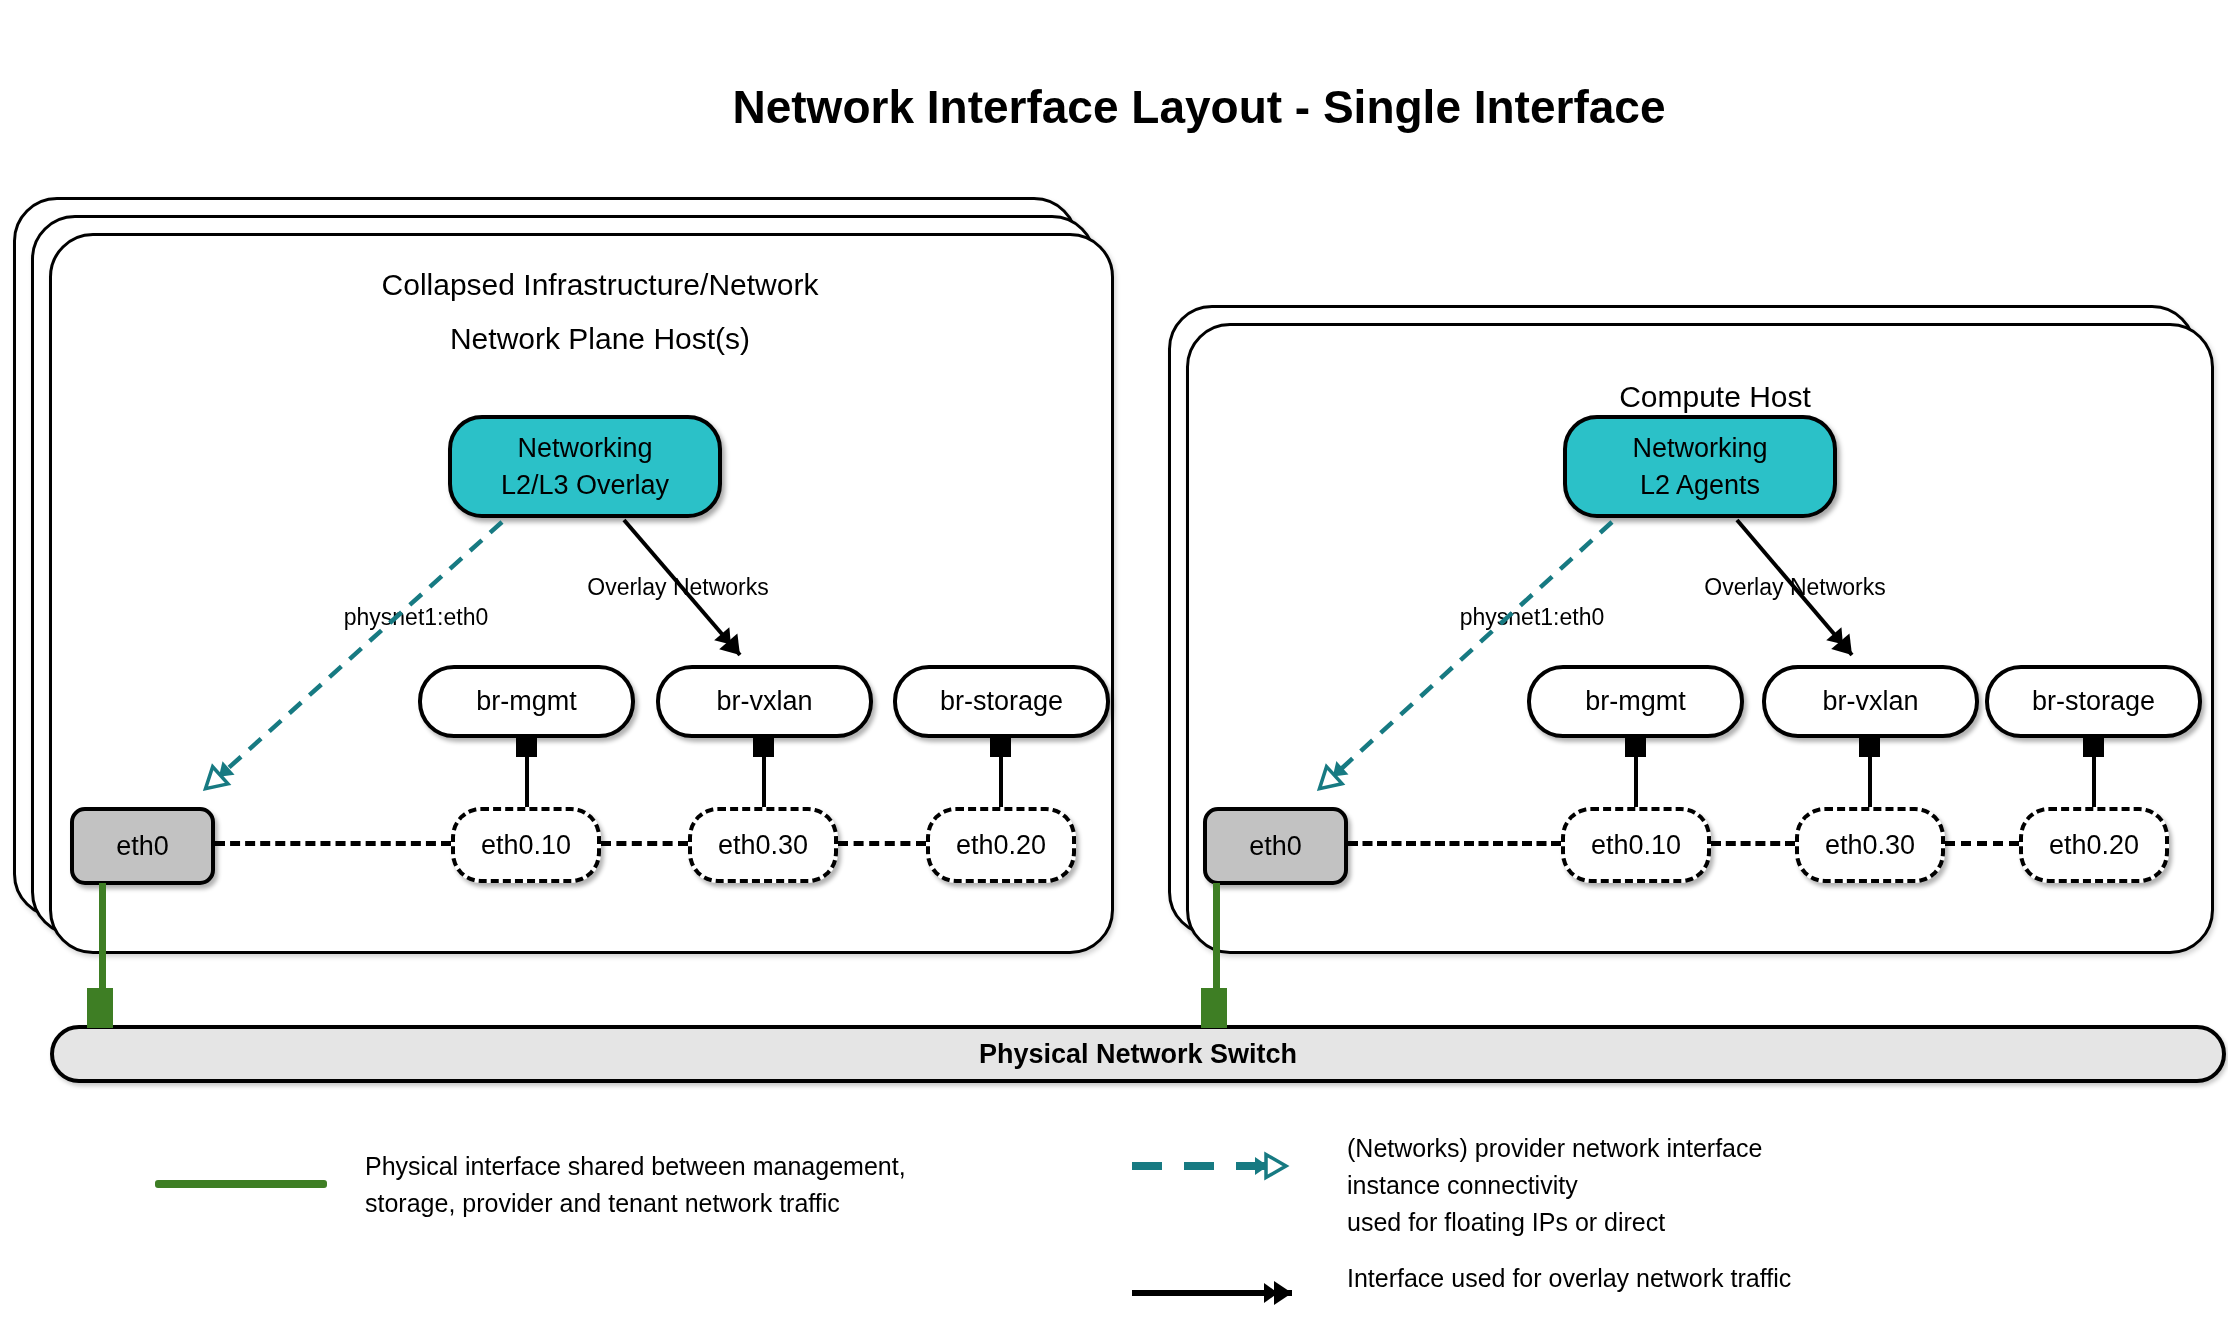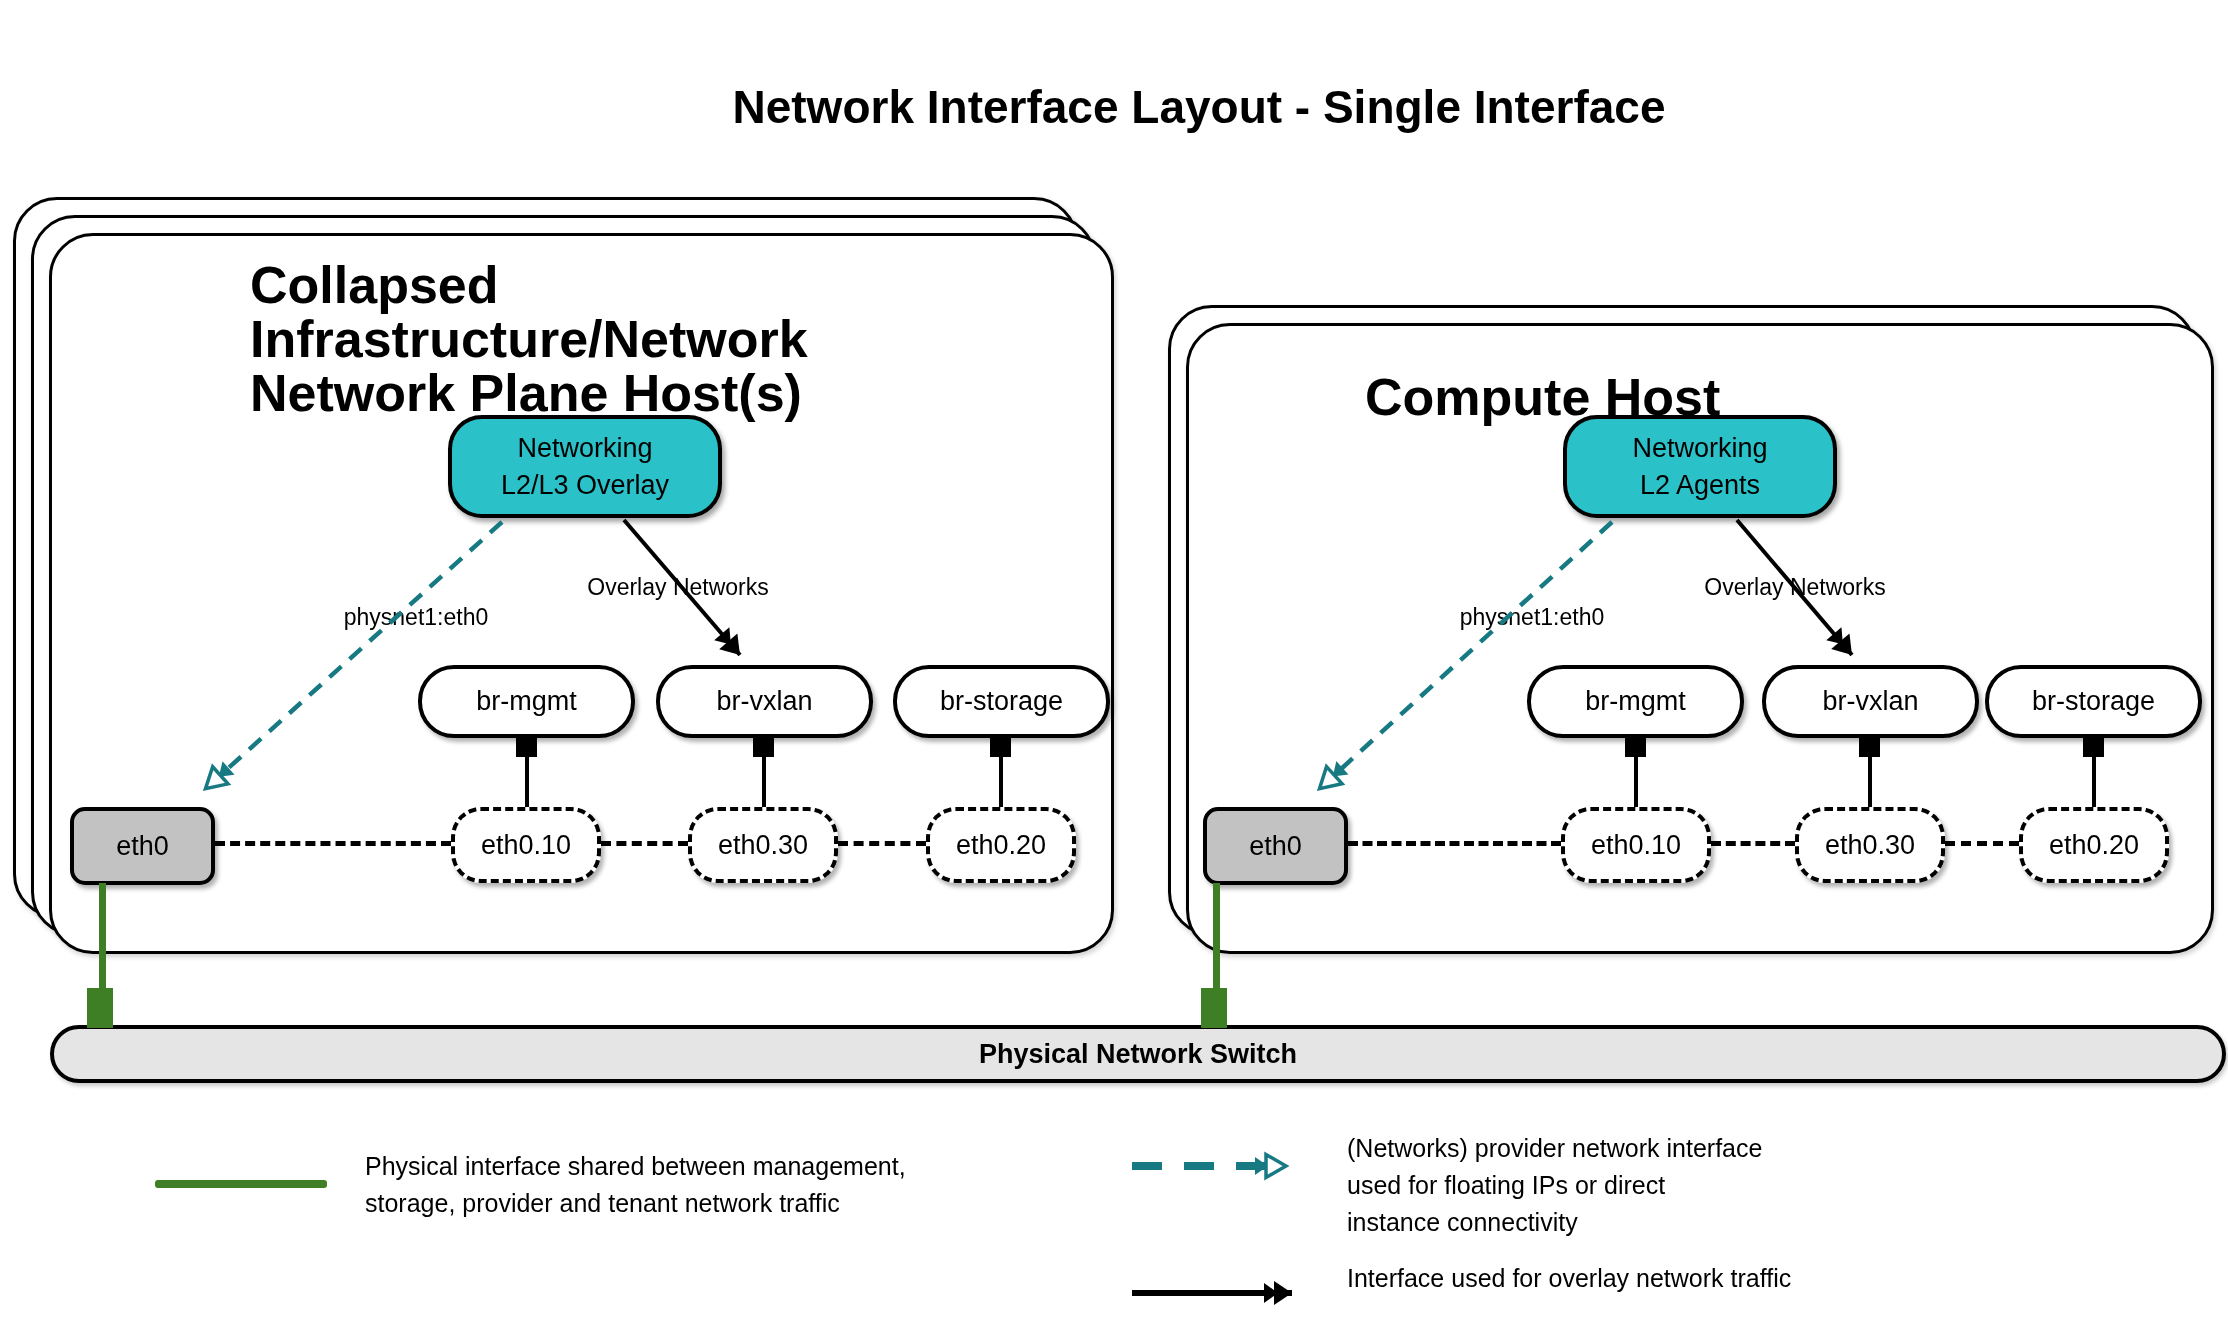--- a/index.html
+++ b/index.html
@@ -2,21 +2,21 @@
 <html style="--teal: #2BC1C8; --teal_dark: #177A82; --green: #3E7E24; --gray: #C2C2C2; --black: #000000;"><head>
 <meta charset="utf-8">
 <style>
   html,body{margin:0;padding:0;background:#fff;}
   .canvas{position:relative;width:2228px;height:1340px;background:#fff;overflow:hidden;
           font-family:"Liberation Sans",sans-serif;color:#000;}
   .main-title{position:absolute;left:184px;top:80px;width:2030px;text-align:center;
               font-size:46px;font-weight:bold;}
   .hostbox{position:absolute;background:#fff;border:3.5px solid #000;border-radius:44px;
            box-shadow:2px 3px 5px rgba(0,0,0,0.18);}
-  .host-title{position:absolute;font-weight:bold;font-size:52px;line-height:54px;text-align:left;}
+  .host-title{position:absolute;font-weight:normal;font-size:30px;line-height:54px;text-align:center;}
   .agent{position:absolute;background:var(--teal,#2BC1C8);border:4.5px solid #000;border-radius:34px;
          display:flex;flex-direction:column;align-items:center;justify-content:center;
          font-size:27px;line-height:37px;box-shadow:3px 4px 5px rgba(0,0,0,0.35);box-sizing:border-box;}
   .pill{position:absolute;background:#fff;border:4px solid #000;border-radius:36px;
         display:flex;align-items:center;justify-content:center;font-size:27px;
         box-shadow:3px 4px 4px rgba(0,0,0,0.3);box-sizing:border-box;}
   .vlan{border:4px dashed #000;border-radius:30px;}
   .eth{background:var(--gray,#C2C2C2);border-radius:15px;}
   .arrow-label{position:absolute;font-size:23px;text-align:center;}
   .sq{position:absolute;width:21px;height:21px;background:#000;}
@@ -125,22 +125,22 @@
   </div>
 
   <div class="legend-swatch-green"></div>
   <div class="legend-text" style="left:365px;top:1148px;">
     <div>Physical interface shared between management,</div>
     <div>storage, provider and tenant network traffic</div>
   </div>
 
   <div class="legend-text" style="left:1347px;top:1130px;">
     <div>(Networks) provider network interface</div>
+    <div>instance connectivity</div>
     <div>used for floating IPs or direct</div>
-    <div>instance connectivity</div>
   </div>
 
   <div class="legend-text" style="left:1347px;top:1260px;">
     <div>Interface used for overlay network traffic</div>
   </div>
 
   <svg class="overlay" width="2228" height="1340" viewBox="0 0 2228 1340">
     <defs>
       <marker id="tealHead" markerWidth="40" markerHeight="30" refX="36" refY="15" orient="auto" markerUnits="userSpaceOnUse">
         <path class="th-fill" d="M3,6 L16,15 L3,24 Z"></path>

